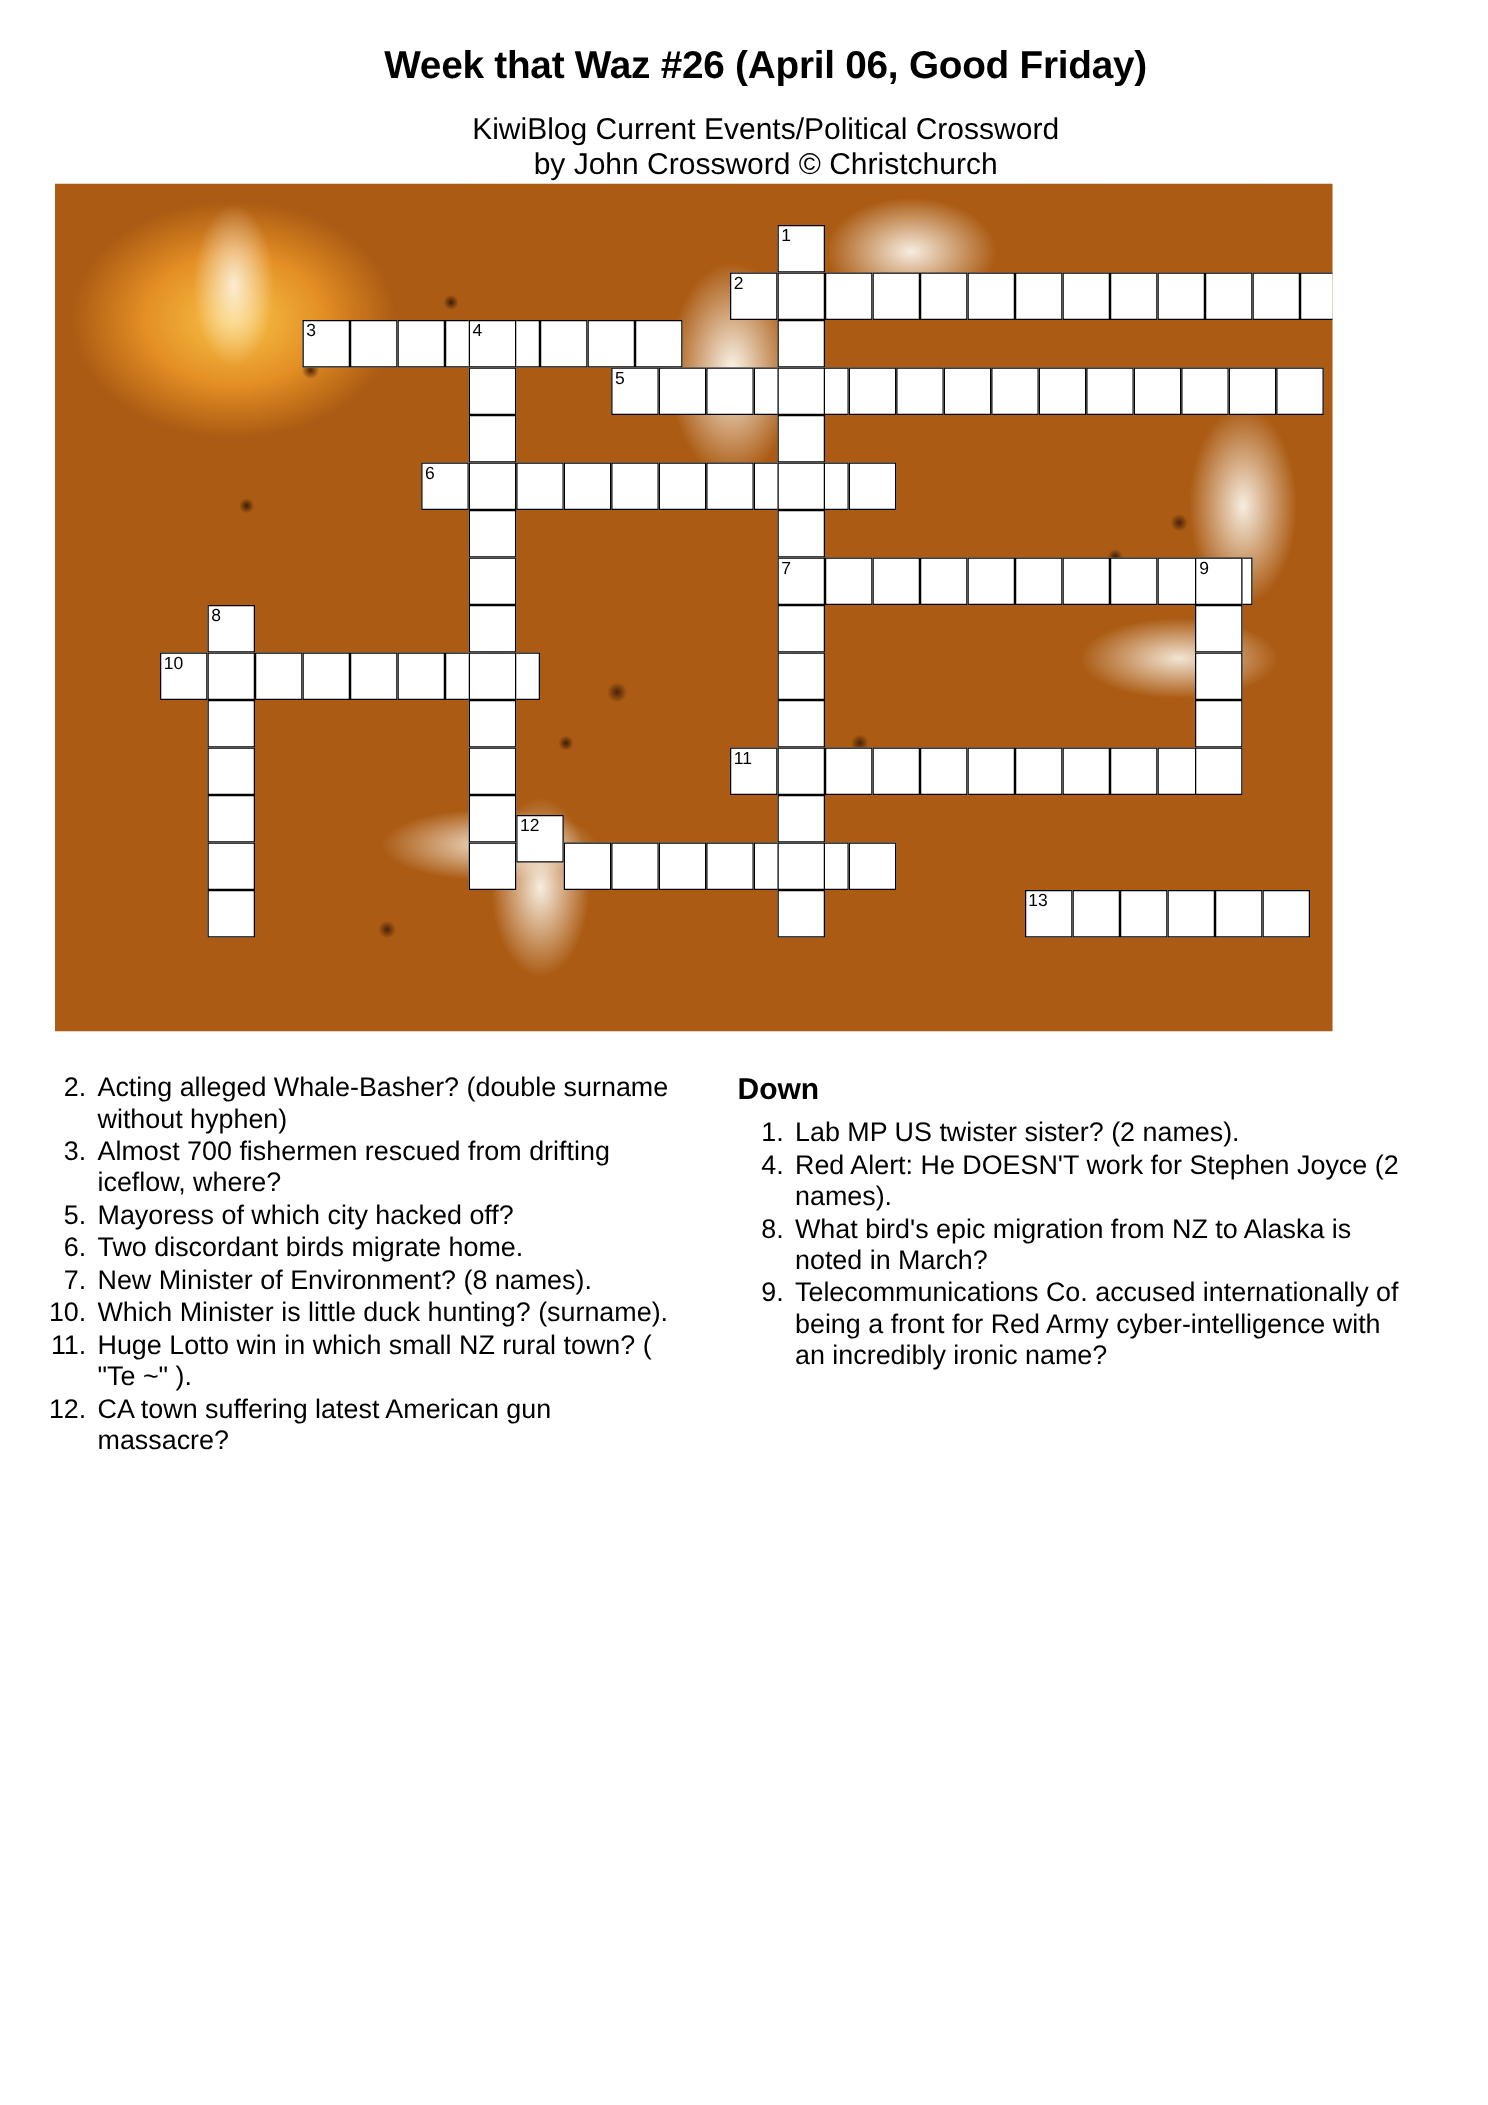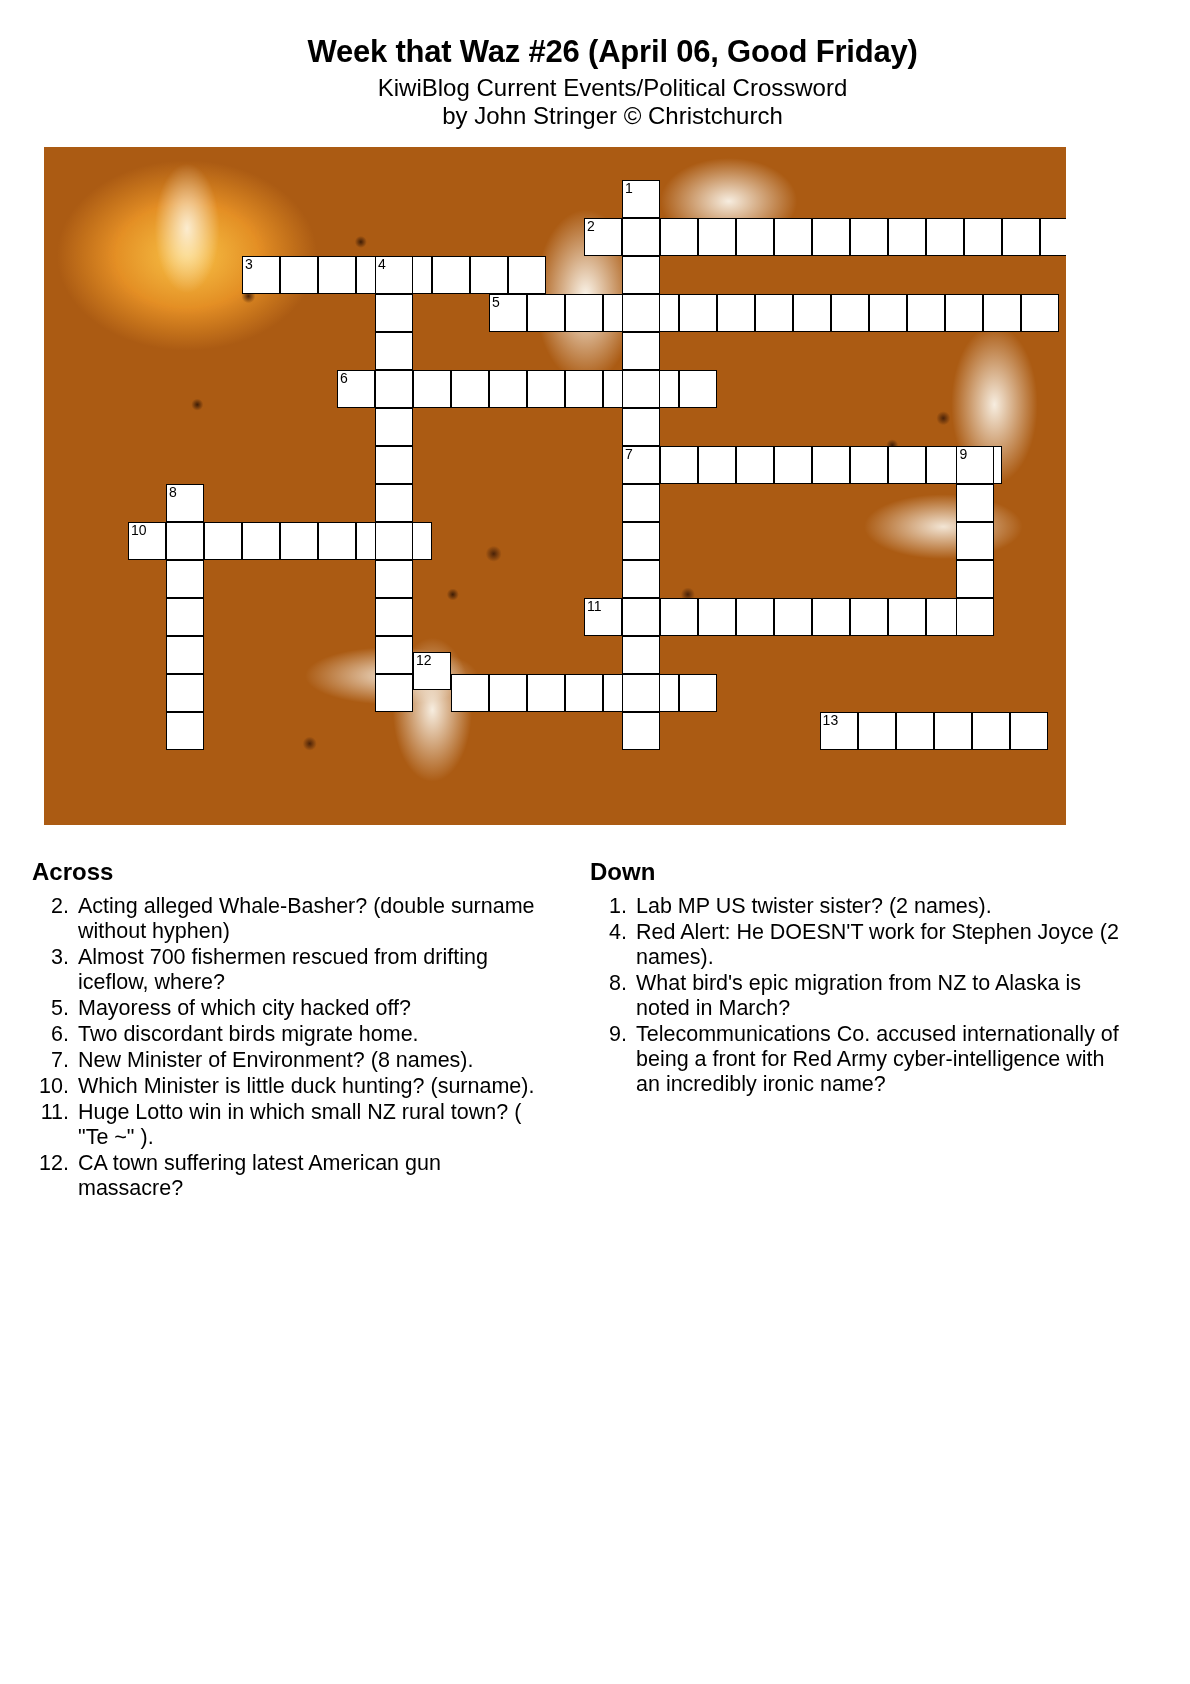--- a/index.html
+++ b/index.html
@@ -29,21 +29,21 @@
   .title {
     font-size: 31px;
     font-weight: bold;
     letter-spacing: -0.2px;
     line-height: 1.15;
   }
   .subtitle {
     font-size: 24px;
     font-weight: normal;
     line-height: 1.2;
-    margin-top: 4px;
+    margin-top: 20px;
   }
   .byline {
     font-size: 24px;
     font-weight: normal;
     line-height: 1.2;
   }
   
   .puzzle-area {
     position: absolute;
     left: 44px;
@@ -160,21 +160,21 @@
   }
 </style>
 </head>
 <body>
 
 <div class="page">
 
   <div class="header">
     <div class="title">Week that Waz #26 (April 06, Good Friday)</div>
     <div class="subtitle">KiwiBlog Current Events/Political Crossword</div>
-    <div class="byline">by John Stringer © Christchurch</div>
+    <div class="byline">by John Crossword © Christchurch</div>
   </div>
 
   <div class="puzzle-area">
     <div class="photo"></div>
     <div class="photo-gloss"></div>
     <div class="photo-speck"></div>
     <div class="grid" id="grid">
         <div class="cell" style="left: 578px; top: 33px;">
           <span class="num">1</span>
         </div>
@@ -322,21 +322,20 @@
         <div class="cell" style="left: 912.4px; top: 337px;"></div>
         <div class="cell" style="left: 912.4px; top: 375px;"></div>
         <div class="cell" style="left: 912.4px; top: 413px;"></div>
         <div class="cell" style="left: 912.4px; top: 451px;"></div>
       </div>
   </div>
 
   <div class="clues">
 
     <div class="col col-across">
-      <div class="col-head">Across</div>
       <ul class="clue-list" id="across-list">
           <li>
             <span class="clue-num">2.</span>
             <span class="clue-text">Acting alleged Whale-Basher? (double surname without hyphen)</span>
           </li>
           <li>
             <span class="clue-num">3.</span>
             <span class="clue-text">Almost 700 fishermen rescued from drifting iceflow, where?</span>
           </li>
           <li>

